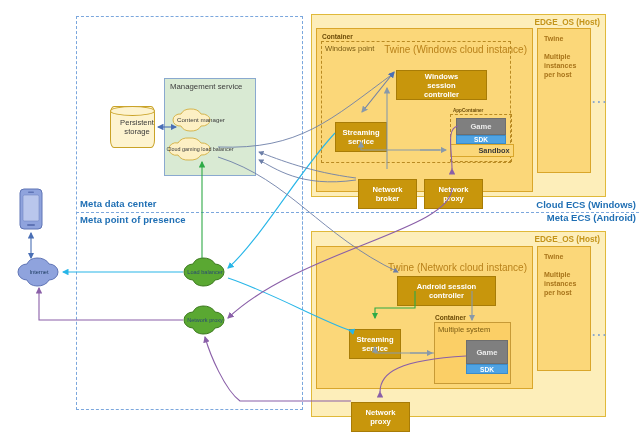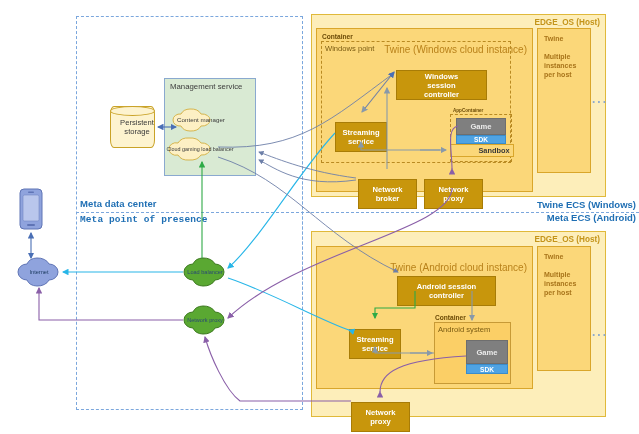--- a/index.html
+++ b/index.html
@@ -68,23 +68,23 @@
 </head>
 <body>
 
 <div id="stage">
 
   <div class="abs dash-blue" style="left:76px;top:16px;width:227px;height:394px;"></div>
   <div class="abs dash-blue-h" style="left:76px;top:212px;width:563px;height:0;"></div>
   <div class="abs dash-blue-v" style="left:302px;top:16px;width:0;height:394px;"></div>
 
   <div class="abs zone-label" style="left:80px;top:198px;">Meta data center</div>
-  <div class="abs zone-label" style="left:80px;top:214px;font-family:Liberation Mono, monospace;">Meta point of presence</div>
-
-  <div class="abs zone-label-r" style="left:479px;top:199px;width:157px;">Twine ECS (Windows)</div>
+  <div class="abs zone-label" style="left:80px;top:214px;">Meta point of presence</div>
+
+  <div class="abs zone-label-r" style="left:479px;top:199px;width:157px;">Cloud ECS (Windows)</div>
   <div class="abs zone-label-r" style="left:479px;top:212px;width:157px;">Meta ECS (Android)</div>
 
   <div class="abs mgmt" style="left:164px;top:78px;width:92px;height:98px;">
     <div class="mgmt-title">Management service</div>
   </div>
 
   <div class="abs cyl" style="left:110px;top:106px;width:45px;height:42px;padding-left:9px;">
     <span>Persistent storage</span>
   </div>
 
@@ -119,36 +119,36 @@
   <div class="abs sandbox" style="left:450px;top:144px;width:64px;height:13px;padding-left:24px;">Sandbox</div>
 
   <div class="abs gbox" style="left:358px;top:171px;width:59px;height:15px;">Network broker</div>
   <div class="abs gbox" style="left:424px;top:171px;width:59px;height:15px;">Network proxy</div>
 
   <div class="abs host" style="left:311px;top:231px;width:295px;height:186px;">
     <div class="host-title">EDGE_OS (Host)</div>
   </div>
 
   <div class="abs twine" style="left:316px;top:246px;width:217px;height:143px;">
-    <div class="twine-title">Twine (Android cloud instance)</div>
+    <div class="twine-title">Twine (Network cloud instance)</div>
   </div>
 
   <div class="abs twine-side" style="left:537px;top:246px;width:54px;height:125px;">
     <div class="twine-side-txt" style="top:5px;">Twine</div>
     <div class="twine-side-txt" style="top:23px;width:44px;">Multiple instances per host</div>
   </div>
   <div class="abs dots" style="left:592px;top:325px;">...</div>
 
   <div class="abs gbox" style="left:397px;top:268px;width:99px;height:14px;">Android session controller</div>
 
   <div class="abs gbox" style="left:349px;top:321px;width:52px;height:24px;">Streaming service</div>
 
   <div class="abs cont-solid" style="left:434px;top:322px;width:77px;height:62px;"></div>
   <div class="abs cont-solid-lbl" style="left:435px;top:314px;">Container</div>
-  <div class="abs sys-lbl" style="left:438px;top:325px;">Android system</div>
+  <div class="abs sys-lbl" style="left:438px;top:325px;">Multiple system</div>
 
   <div class="abs game" style="left:466px;top:340px;width:42px;height:24px;">Game</div>
   <div class="abs sdk" style="left:466px;top:364px;width:42px;height:10px;">SDK</div>
 
   <div class="abs gbox" style="left:351px;top:394px;width:59px;height:15px;">Network proxy</div>
 
   <svg class="overlay" viewBox="0 0 639 434">
     <defs>
       <marker id="aBlue" markerWidth="6" markerHeight="6" refX="5" refY="3" orient="auto">
         <path d="M0,0 L6,3 L0,6 Z" fill="#4a6fb5"></path>

